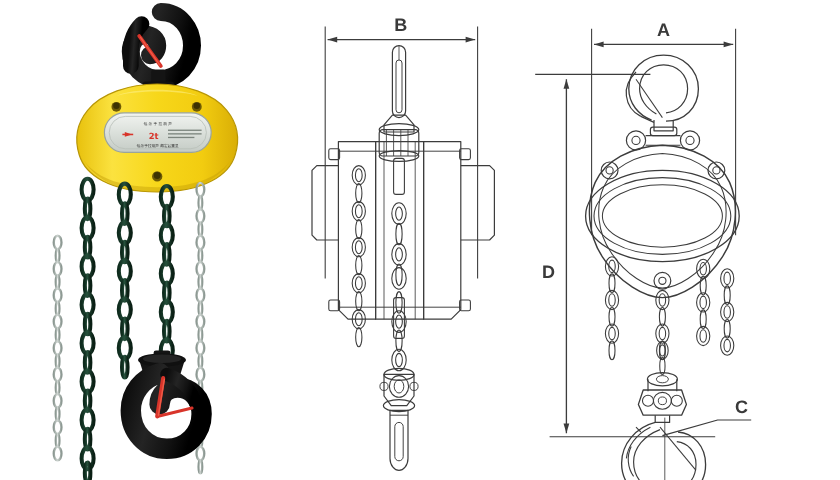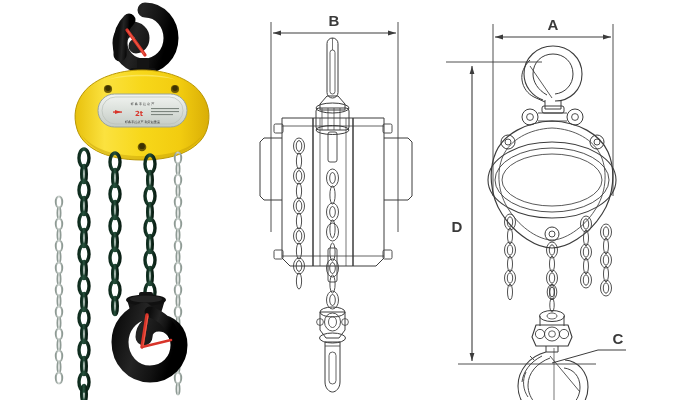--- a/index.html
+++ b/index.html
@@ -3,21 +3,21 @@
 <meta charset="utf-8">
 <style>
   html,body{margin:0;padding:0;background:#ffffff;}
   body{
     width:700px;height:400px;overflow:hidden;position:relative;
     font-family:"Liberation Sans", sans-serif;
     background:#ffffff;
   }
   .canvas{position:absolute;inset:0;width:700px;height:400px;}
   .panel{position:absolute;top:0;height:400px;}
-  #photo-panel{left:11px;width:250px;text-decoration:underline;}
+  #photo-panel{left:0;width:250px;text-decoration:underline;}
   #side-view-panel{left:250px;width:180px;}
   #front-view-panel{left:430px;width:270px;}
   svg{display:block;}
   .dim-label{
     font-family:"Liberation Sans", sans-serif;
     font-weight:bold;
     font-size:15px;
     fill:#3a3a3a;
   }
   .label-text{

